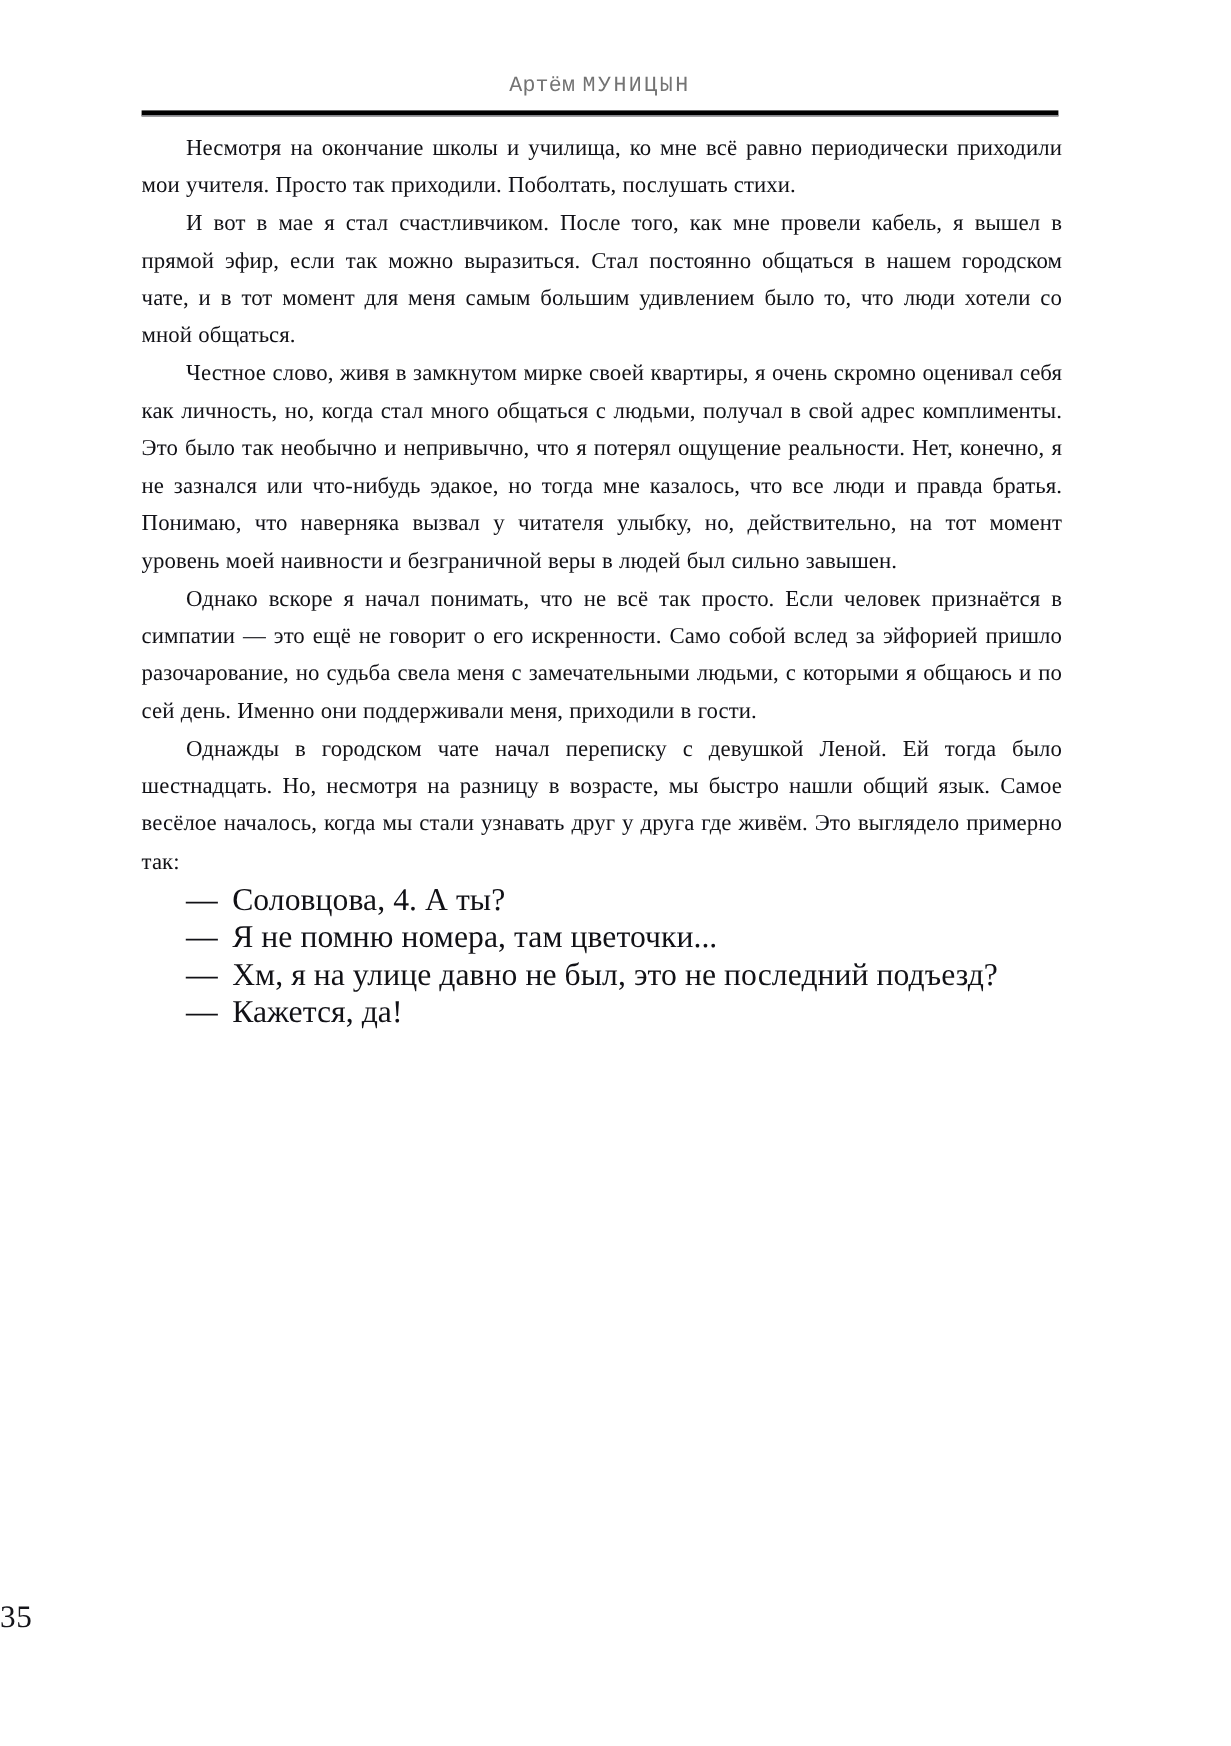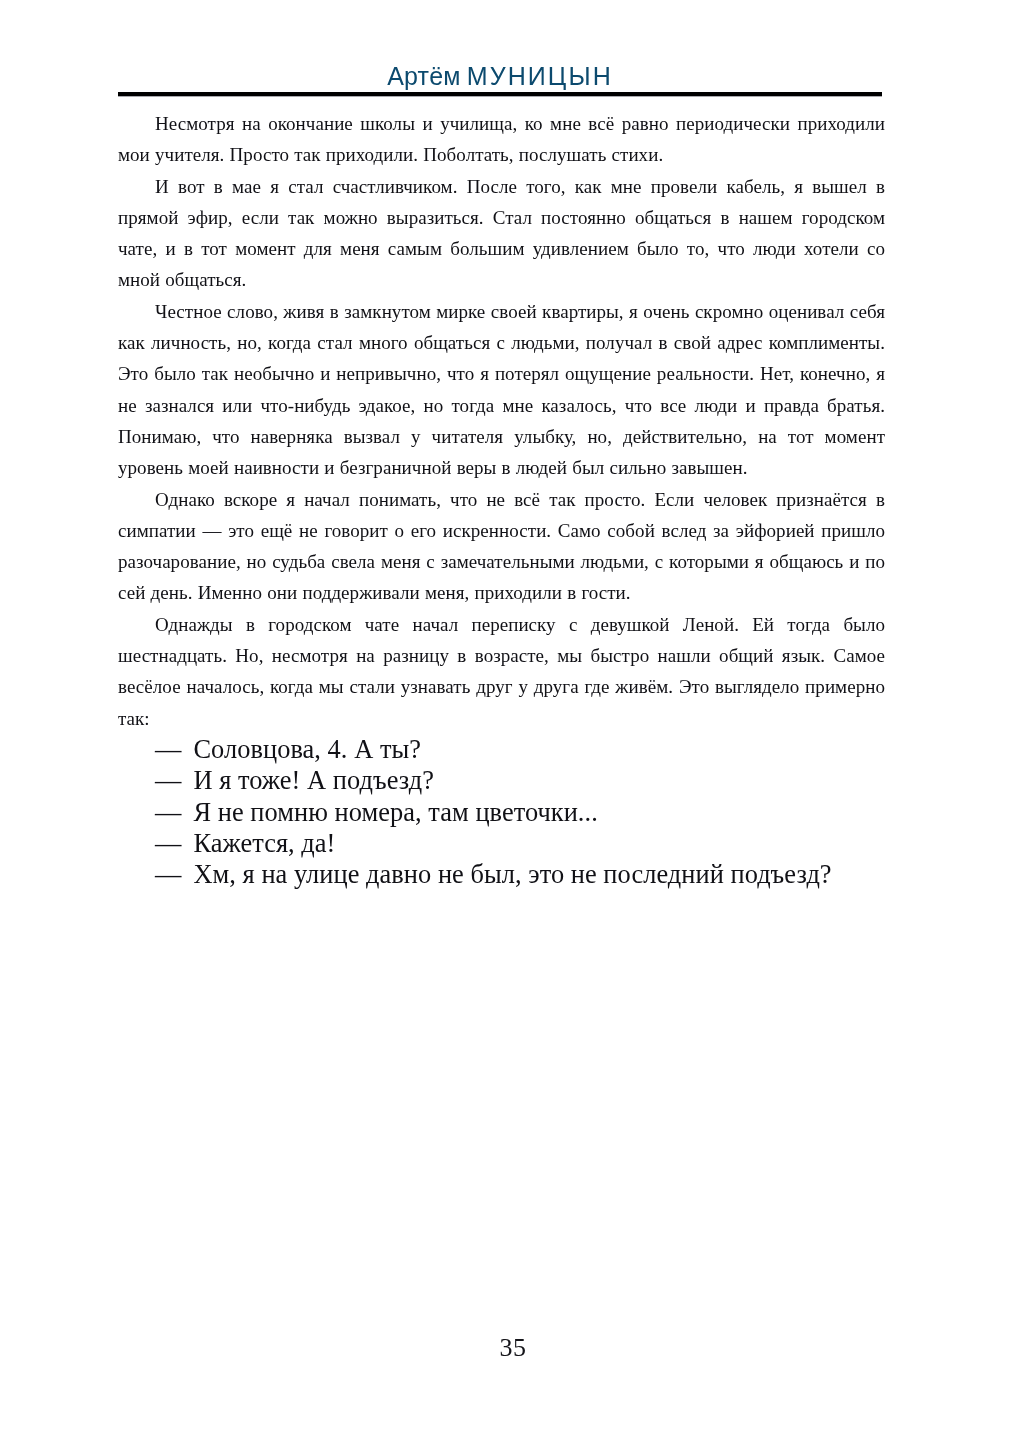--- a/index.html
+++ b/index.html
@@ -21,24 +21,24 @@
     -webkit-font-smoothing: antialiased;
   }
 
   
   .running-head {
     position: absolute;
     left: 118px;
     top: 62px;
     width: 764px;
     text-align: center;
-    font-family: Liberation Sans, sans-serif;
-    font-size: 25px;
+    font-family: Liberation Mono, monospace;
+    font-size: 18px;
     font-weight: 400;
-    color: #0c4a6e;
+    color: #737373;
     white-space: nowrap;
   }
   .running-head .given {
     letter-spacing: 0.2px;
   }
   .running-head .surname {
     letter-spacing: 2.1px;
     margin-left: 6px;
   }
 
@@ -95,21 +95,20 @@
     display: inline-block;
     width: 12px;
   }
 
   
   .folio {
     position: absolute;
     left: 0;
     top: 1333px;
     width: 1026px;
-    text-align: center;
     font-size: 26px;
     color: #15151a;
     letter-spacing: 0.5px;
   }
 </style>
 </head>
 <body>
 
 <div class="page">
 
@@ -121,22 +120,21 @@
 
   <div class="textblock">
 
     <p class="para last-line-left">Несмотря на окончание школы и училища, ко мне всё равно периодически приходили мои учителя. Просто так приходили. Поболтать, послушать стихи.</p>
     <p class="para last-line-left">И вот в мае я стал счастливчиком. После того, как мне провели кабель, я вышел в прямой эфир, если так можно выразиться. Стал постоянно общаться в нашем городском чате, и в тот момент для меня самым большим удивлением было то, что люди хотели со мной общаться.</p>
     <p class="para last-line-left">Честное слово, живя в замкнутом мирке своей квартиры, я очень скромно оценивал себя как личность, но, когда стал много общаться с людьми, получал в свой адрес комплименты. Это было так необычно и непривычно, что я потерял ощущение реальности. Нет, конечно, я не зазнался или что-нибудь эдакое, но тогда мне казалось, что все люди и правда братья. Понимаю, что наверняка вызвал у читателя улыбку, но, действительно, на тот момент уровень моей наивности и безграничной веры в людей был сильно завышен.</p>
     <p class="para last-line-left">Однако вскоре я начал понимать, что не всё так просто. Если человек признаётся в симпатии — это ещё не говорит о его искренности. Само собой вслед за эйфорией пришло разочарование, но судьба свела меня с замечательными людьми, с которыми я общаюсь и по сей день. Именно они поддерживали меня, приходили в гости.</p>
     <p class="para last-line-left">Однажды в городском чате начал переписку с девушкой Леной. Ей тогда было шестнадцать. Но, несмотря на разницу в возрасте, мы быстро нашли общий язык. Самое весёлое началось, когда мы стали узнавать друг у друга где живём. Это выглядело примерно так:</p>
 
     <p class="dialogue">—<span class="dash-gap"></span>Соловцова, 4. А ты?</p>
-    <p class="dialogue">—<span class="dash-gap"></span>И я тоже! А подъезд?</p>
     <p class="dialogue">—<span class="dash-gap"></span>Я не помню номера, там цветочки...</p>
+    <p class="dialogue wrapped">—<span class="dash-gap"></span>Хм, я на улице давно не был, это не последний подъезд?</p>
     <p class="dialogue">—<span class="dash-gap"></span>Кажется, да!</p>
-    <p class="dialogue wrapped">—<span class="dash-gap"></span>Хм, я на улице давно не был, это не последний подъезд?</p>
 
   </div>
 
   <div class="folio">35</div>
 
 </div>
 
 </body></html>

